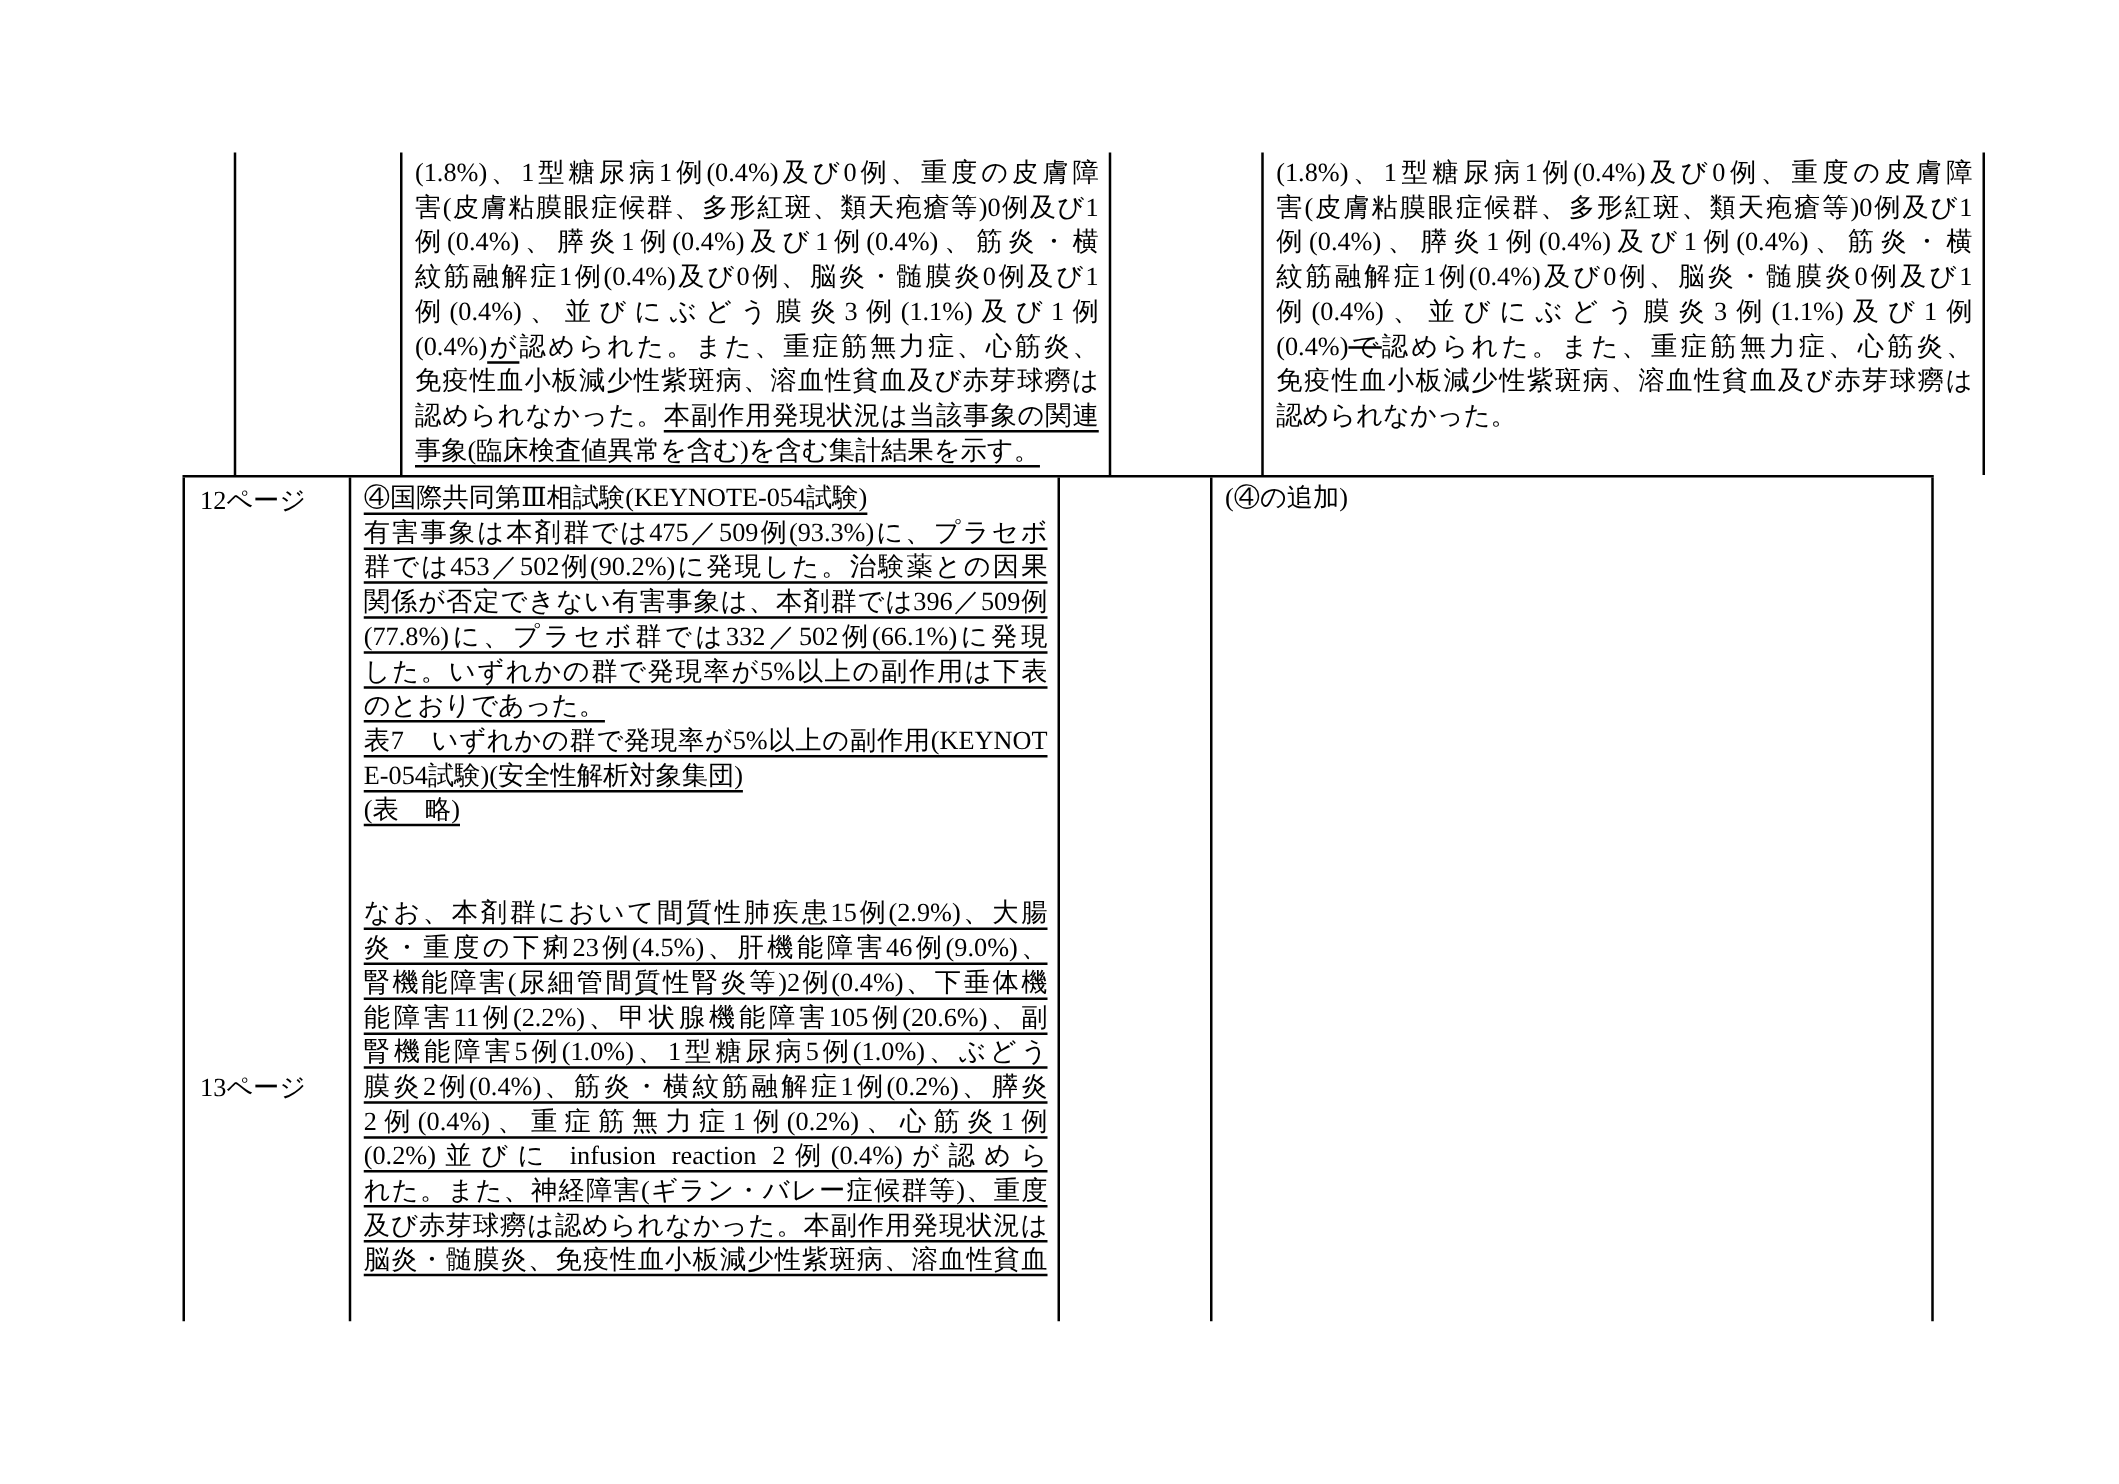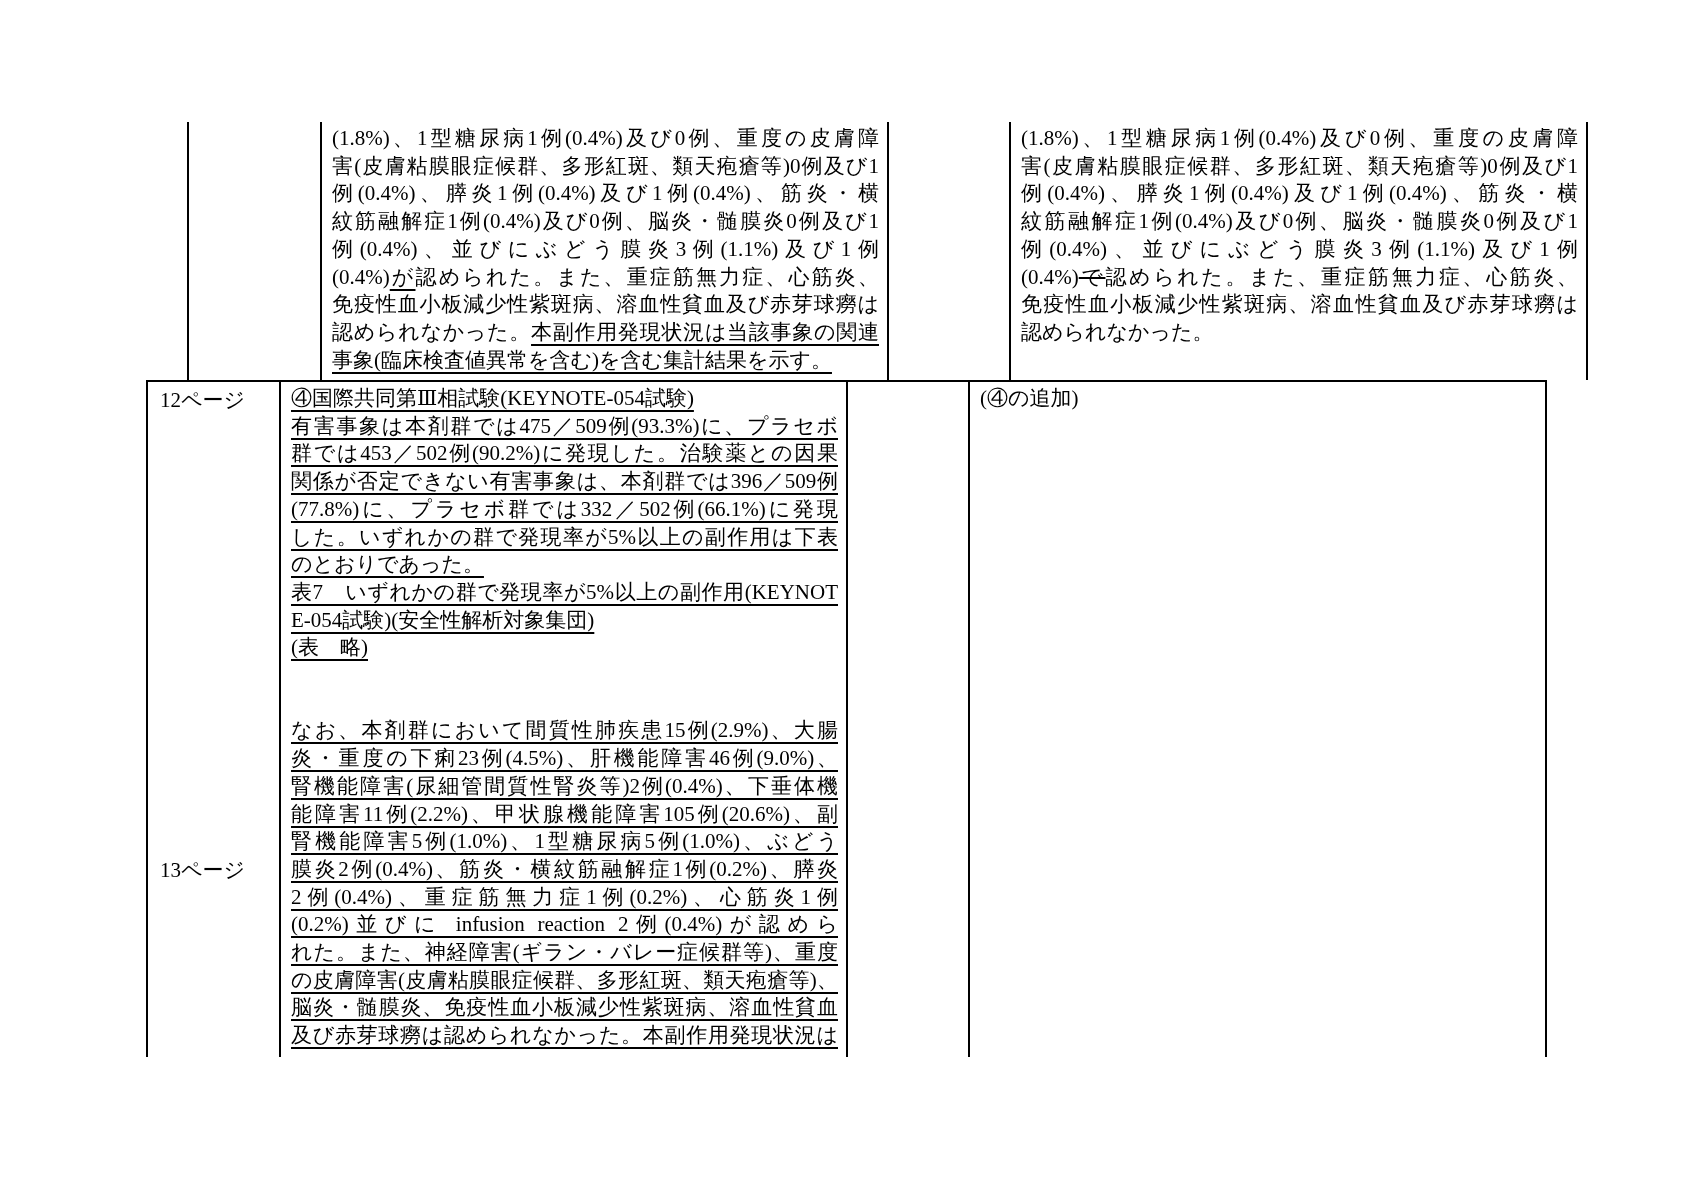--- a/index.html
+++ b/index.html
@@ -125,23 +125,22 @@
             <div class="line">&nbsp;</div>
             <div class="line j"><span class="u">なお、本剤群において間質性肺疾患15例(2.9%)、大腸</span></div>
             <div class="line j"><span class="u">炎・重度の下痢23例(4.5%)、肝機能障害46例(9.0%)、</span></div>
             <div class="line j"><span class="u">腎機能障害(尿細管間質性腎炎等)2例(0.4%)、下垂体機</span></div>
             <div class="line j"><span class="u">能障害11例(2.2%)、甲状腺機能障害105例(20.6%)、副</span></div>
             <div class="line j"><span class="u">腎機能障害5例(1.0%)、1型糖尿病5例(1.0%)、ぶどう</span></div>
             <div class="line j"><span class="u">膜炎2例(0.4%)、筋炎・横紋筋融解症1例(0.2%)、膵炎</span></div>
             <div class="line j"><span class="u">2例(0.4%)、重症筋無力症1例(0.2%)、心筋炎1例</span></div>
             <div class="line j"><span class="u">(0.2%)並びに infusion reaction 2例(0.4%)が認めら</span></div>
             <div class="line j"><span class="u">れた。また、神経障害(ギラン・バレー症候群等)、重度</span></div>
-            <div class="line j"><span class="u">の皮膚障害(皮膚粘膜眼症候群、多形紅斑、類天疱瘡等)、</span></div>
+            <div class="line j"><span class="u">及び赤芽球癆は認められなかった。本副作用発現状況は</span></div>
             <div class="line j"><span class="u">脳炎・髄膜炎、免疫性血小板減少性紫斑病、溶血性貧血</span></div>
-            <div class="line j"><span class="u">及び赤芽球癆は認められなかった。本副作用発現状況は</span></div>
           </div>
       </div>
       <div class="tcell"></div>
       <div class="tcell">
         <div class="cellbody">
             <div class="line"><span>(④の追加)</span></div>
           </div>
       </div>
     </div>
 

